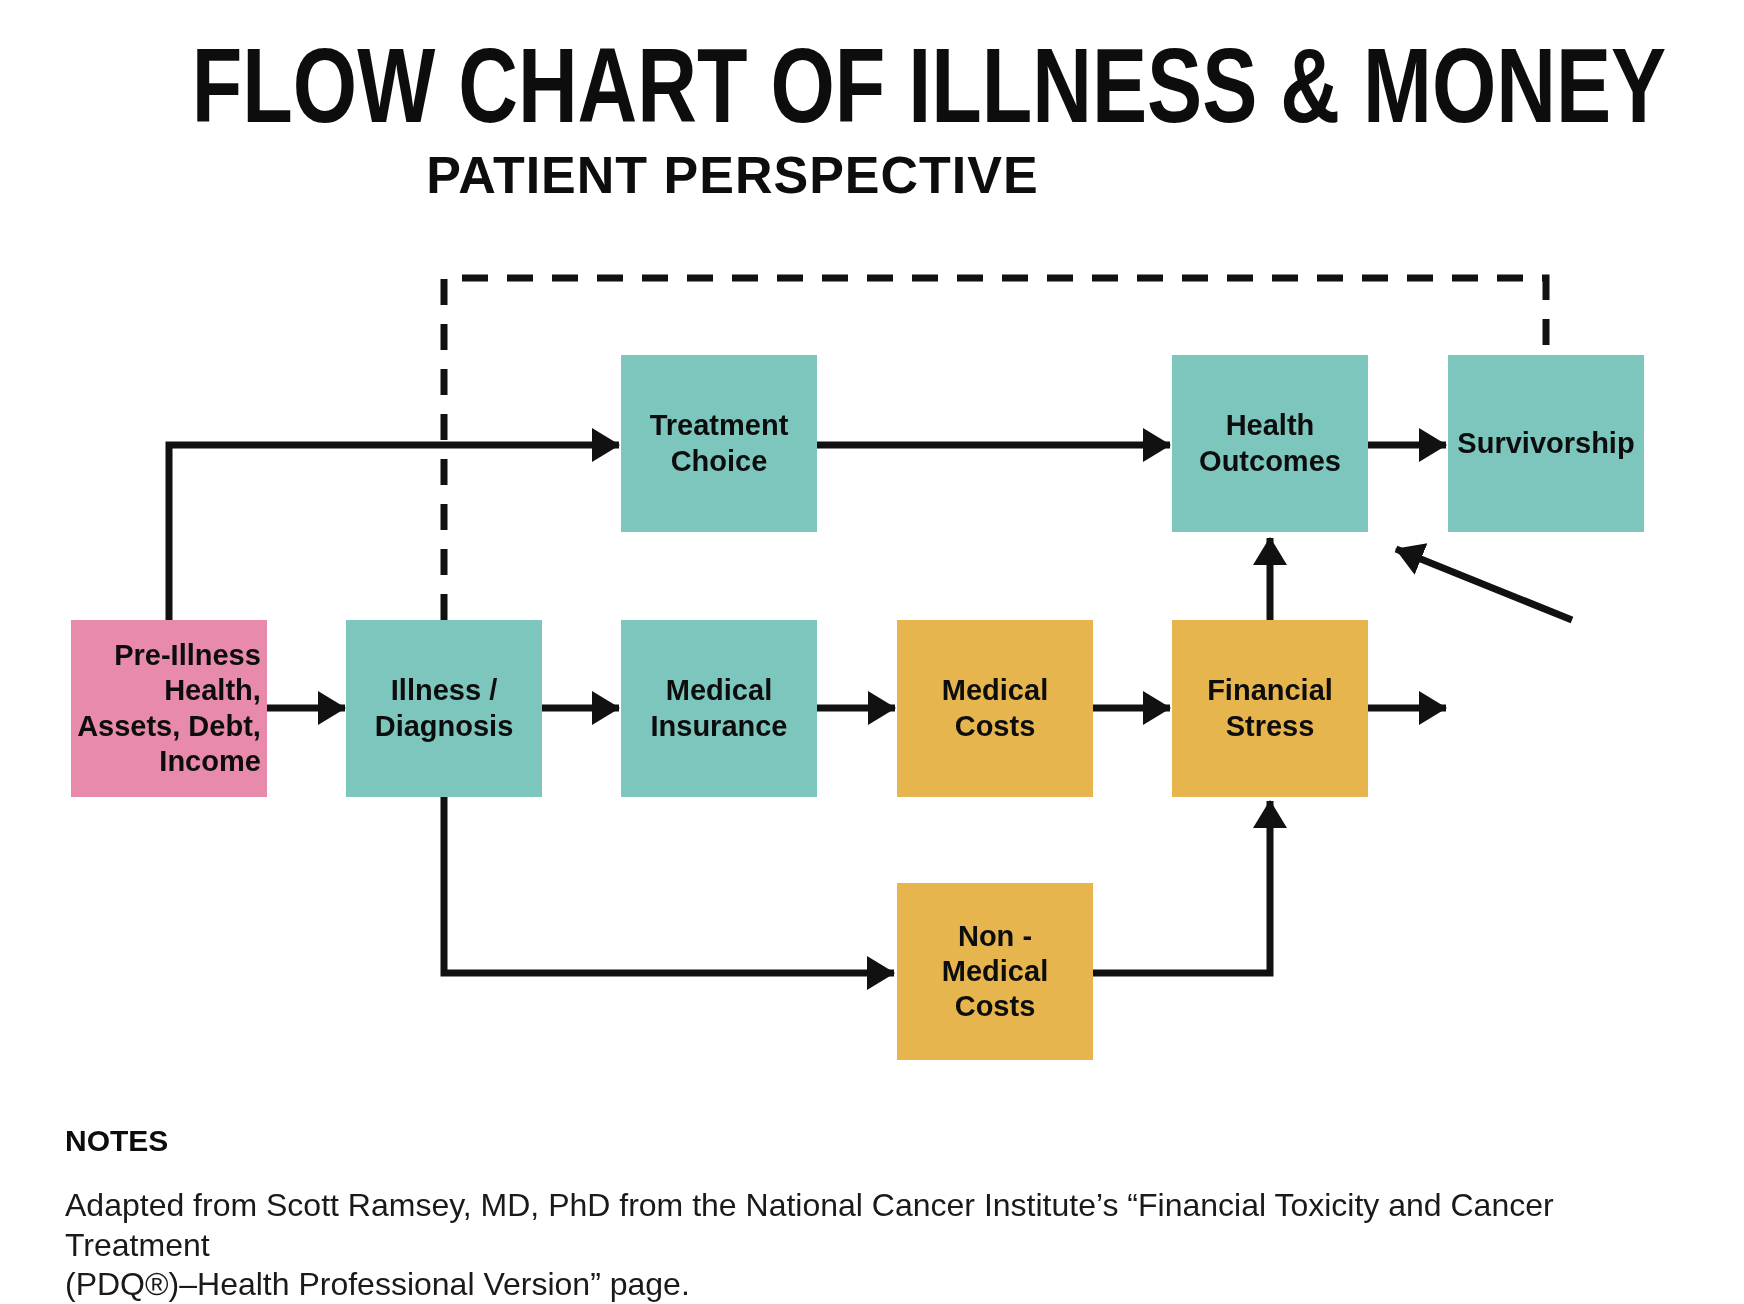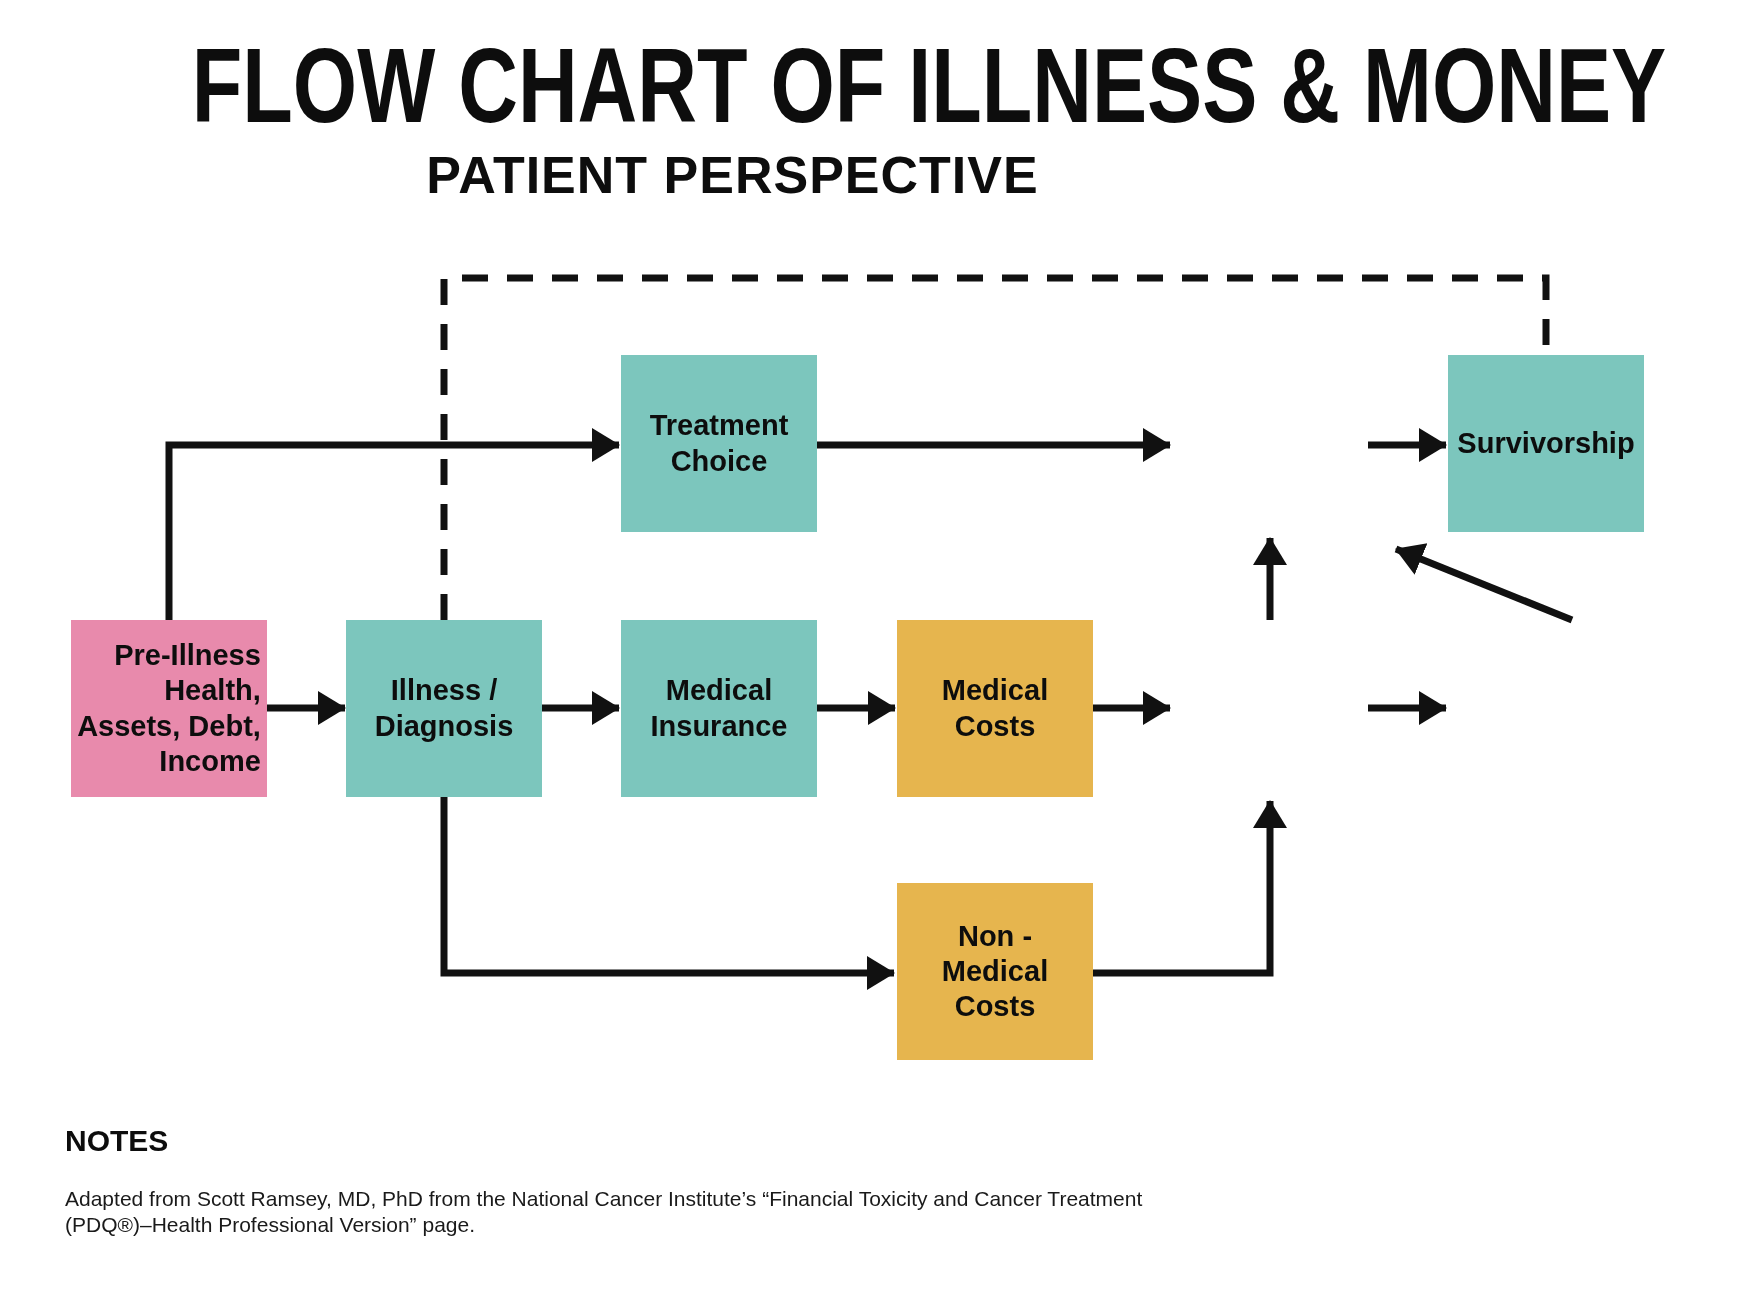--- a/index.html
+++ b/index.html
@@ -21,21 +21,21 @@
   .box{position:absolute;width:196px;height:177px;
        display:flex;align-items:center;justify-content:center;
        text-align:center;font-weight:700;font-size:29px;line-height:1.21;
        white-space:pre-line;color:var(--text,#111);padding:2px;box-sizing:border-box;}
   .box[data-color="teal"]{background:var(--teal,#7cc6bd);}
   .box[data-color="pink"]{background:var(--pink,#e88aac);text-align:right;}
   .box[data-color="gold"]{background:var(--gold,#e6b54e);}
 
   .notes-heading{position:absolute;left:65px;top:1124px;font-size:30px;font-weight:700;
                  letter-spacing:0px;color:var(--text,#111);}
-  .notes-text{position:absolute;left:65px;top:1186px;width:1580px;font-size:21px;
+  .notes-text{position:absolute;left:65px;top:1186px;width:1580px;font-size:32px;
               font-weight:400;line-height:1.24;white-space:pre-line;color:#1a1a1a;}
 </style>
 </head>
 <body>
 
 <div class="page">
 
   <div class="title">FLOW CHART OF ILLNESS &amp; MONEY</div>
   <div class="subtitle">PATIENT PERSPECTIVE</div>
 
@@ -71,20 +71,24 @@
 Diagnosis</div>
     <div class="box" style="left:621px;top:355px" data-color="teal">Treatment
 Choice</div>
     <div class="box" style="left:621px;top:620px" data-color="teal">Medical
 Insurance</div>
     <div class="box" style="left:897px;top:620px" data-color="gold">Medical
 Costs</div>
     <div class="box" style="left:897px;top:883px" data-color="gold">Non -
 Medical
 Costs</div>
+    <div class="box" style="left:1172px;top:620px" data-color="gold">Financial
+Stress</div>
+    <div class="box" style="left:1172px;top:355px" data-color="teal">Health
+Outcomes</div>
     <div class="box" style="left:1448px;top:355px" data-color="teal">Survivorship</div>
   </div>
 
   <div class="notes-heading">NOTES</div>
   <div class="notes-text">Adapted from Scott Ramsey, MD, PhD from the National Cancer Institute’s “Financial Toxicity and Cancer Treatment
 (PDQ®)–Health Professional Version” page.</div>
 
 </div>
 
 </body></html>

